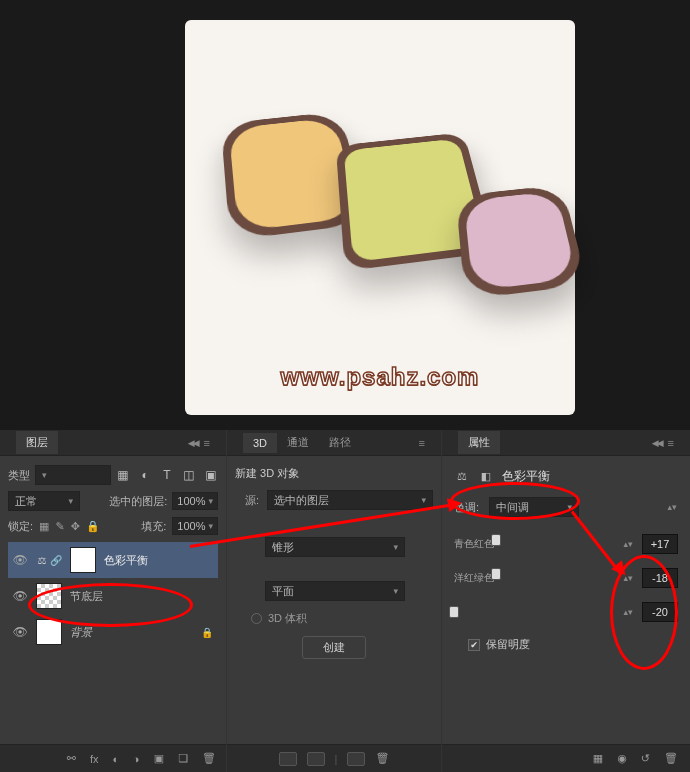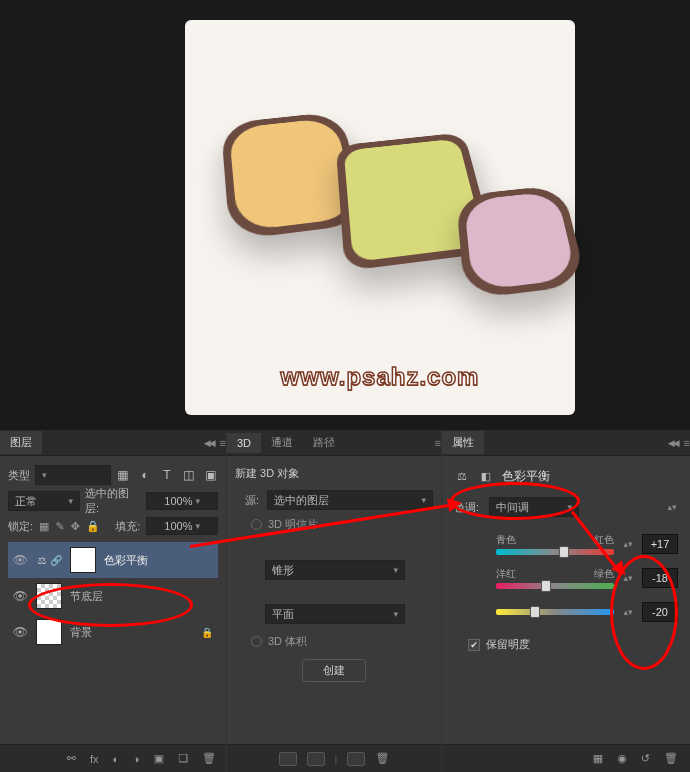--- a/index.html
+++ b/index.html
@@ -16,49 +16,49 @@
 .char3 { top: 155px; left: 275px; width: 115px; height: 125px; background: #6b4a3f; transform: perspective(500px) rotateX(35deg) rotateZ(-8deg); border-radius: 40px; box-shadow: 0 20px 30px rgba(0,0,0,.25);}
 .char3::after { content:""; position:absolute; inset:8px; background:#dcb8ca; border-radius: 36px; }
 .watermark { position: absolute; bottom: 24px; left: 50%; transform: translateX(-50%); font-size: 24px; font-weight: bold; color: #fff; -webkit-text-stroke: 1.5px #7a3a24; text-shadow: 0 1px 0 #7a3a24; letter-spacing: 1px; }
 
 .panels { position: absolute; top: 430px; left: 0; width: 690px; height: 342px; display: flex; background: #333; gap: 1px; }
 .panel { background: #3a3a3a; color: #bbb; font-size: 11px; display: flex; flex-direction: column; min-height: 0; position: relative;}
 .panel-layers { width: 226px; }
 .panel-3d { width: 214px; }
 .panel-props { flex: 1; }
 
-.panel-tabs { display: flex; align-items: center; background: #2b2b2b; height: 26px; padding: 0 0; border-bottom: 1px solid #222; }
+.panel-tabs { display: flex; align-items: center; background: #2b2b2b; height: 26px; padding: 0 16px; border-bottom: 1px solid #222; }
 .tab { padding: 4px 10px; color: #999; cursor: pointer; }
 .tab.active { background: #3a3a3a; color: #ddd; }
 .tab-menu { margin-left: auto; color: #888; display:flex; align-items:center; gap:6px;}
 .menu-arrows { font-size: 9px; letter-spacing: -2px;}
 
 .panel-body { padding: 6px 8px; flex:1; overflow: hidden; }
 
 
 .row { display: flex; align-items: center; gap: 5px; height: 26px; }
 .select { flex: 1; background: #272727; border: 1px solid #222; padding: 2px 6px; color: #bbb; display: flex; align-items: center; justify-content: space-between; height: 20px;}
 .chev { font-size: 9px; color: #888; }
 .icon-row { display: flex; gap: 8px; padding: 3px 0 5px 0; align-items: center; color: #aaa; font-size: 12px;}
 .icon-row .ic { width: 14px; height: 14px; display: inline-flex; align-items:center; justify-content:center; color:#bbb; font-size:12px;}
-.pct-box { background:#272727; border:1px solid #222; padding:0 17px; display:inline-flex; align-items:center; gap:3px; height:18px;}
+.pct-box { background:#272727; border:1px solid #222; padding:0 4px; display:inline-flex; align-items:center; gap:3px; height:18px;}
 .lock-row { display:flex; align-items:center; gap:6px; padding: 3px 0;}
 .lock-icons { display:flex; gap:6px; }
 .lock-icons span { color:#999; font-size:11px;}
 
 .layer-list { margin-top: 4px; }
 .layer { display: flex; align-items: center; gap: 8px; padding: 4px 4px; height: 36px;}
 .layer.selected { background: #4a5d7a; color: #eee; }
 .eye { width: 16px; text-align: center; color: #aaa; font-size:12px;}
 .thumb { width: 26px; height: 26px; border: 1px solid #222; background: #fff; display:inline-block;}
 .thumb.checker { background: repeating-conic-gradient(#ccc 0 25%, #fff 0 50%) 0 0/8px 8px; }
 .mini-icons { display:flex; gap:2px; font-size:10px; color:#ccc; }
 .mini-icons span { width:12px; text-align:center;}
 .layer .name { flex:1; font-style: normal; }
-.layer.bg .name { }
+.layer.bg .name { font-style: italic; }
 .lock-ind { font-size:10px; color:#888; margin-left:auto;}
 
 .panel-footer { height: 28px; background: #2b2b2b; border-top: 1px solid #222; display: flex; align-items: center; gap: 14px; padding: 0 10px; color: #999; font-size: 11px; justify-content: flex-end;}
 
 
 .section-title { color: #ccc; padding: 4px 0 6px 0; }
 .field-row { display:flex; align-items:center; gap:8px; padding: 3px 0;}
 .field-row .fl { width: 24px; text-align:right; color:#aaa;}
 .radio { display:flex; align-items:center; gap:6px; padding: 4px 2px 4px 16px; color:#999;}
 .radio .r { width:11px; height:11px; border:1px solid #666; border-radius:50%; display:inline-block;}
@@ -66,21 +66,21 @@
 .indent-select .select { width: 140px; margin-top: 24px; }
 
 
 .props-head { display:flex; align-items:center; gap:8px; padding: 6px 4px 10px 4px;}
 .props-head .ic { width:16px; height:16px; display:inline-flex; align-items:center; justify-content:center; color:#bbb;}
 .props-head .bal { color:#ddd; font-size:12px;}
 .tone-row { display:flex; align-items:center; gap:10px; padding: 2px 4px 10px 4px;}
 .tone-row .select { width: 90px; flex:none;}
 
 .slider-row { display:flex; align-items:center; gap:8px; padding: 4px 4px; height: 34px;}
-.slider-area { flex:1; display:flex; flex-direction:column; gap:2px;margin-left:42px;}
+.slider-area { flex:1; display:flex; flex-direction:row; gap:2px;}
 .slider-top { display:flex; justify-content:space-between; font-size:10px; color:#aaa;}
 .track { height:6px; background: linear-gradient(90deg,#00bcd4,#888,#e53935); position:relative; border-radius:2px;}
 .track.mg { background: linear-gradient(90deg,#e91e63,#888,#4caf50);}
 .track.yb { background: linear-gradient(90deg,#ffeb3b,#888,#2196f3);}
 .handle { position:absolute; top:-3px; width:10px; height:12px; background:#ddd; border:1px solid #555; border-radius:2px; transform:translateX(-50%);}
 .valbox { width:36px; height:20px; background:#222; border:1px solid #111; color:#ddd; text-align:center; font-size:11px; display:flex; align-items:center; justify-content:center;}
 .delta-ic { width:12px; text-align:center; color:#888; font-size:9px;}
 
 .chk-row { display:flex; align-items:center; gap:6px; padding: 8px 4px 4px 18px; color:#ccc;}
 .chk { width:12px; height:12px; border:1px solid #666; background:#444; display:inline-flex; align-items:center; justify-content:center; font-size:9px; color:#ddd;}
@@ -204,24 +204,20 @@
     </div>
     <div class="panel-body">
       <div class="section-title">新建 3D 对象</div>
       <div class="field-row">
         <span class="fl">源:</span>
         <div class="select">
             <span>选中的图层</span>
             <span class="chev">▾</span>
           </div>
       </div>
-      <div class="radio">
-          <span class="r"></span>
-          <span>3D 明信片</span>
-        </div>
       <div class="indent-select">
           <div class="select">
             <span>锥形</span>
             <span class="chev">▾</span>
           </div>
         </div>
       <div class="indent-select">
           <div class="select">
             <span>平面</span>
             <span class="chev">▾</span>

